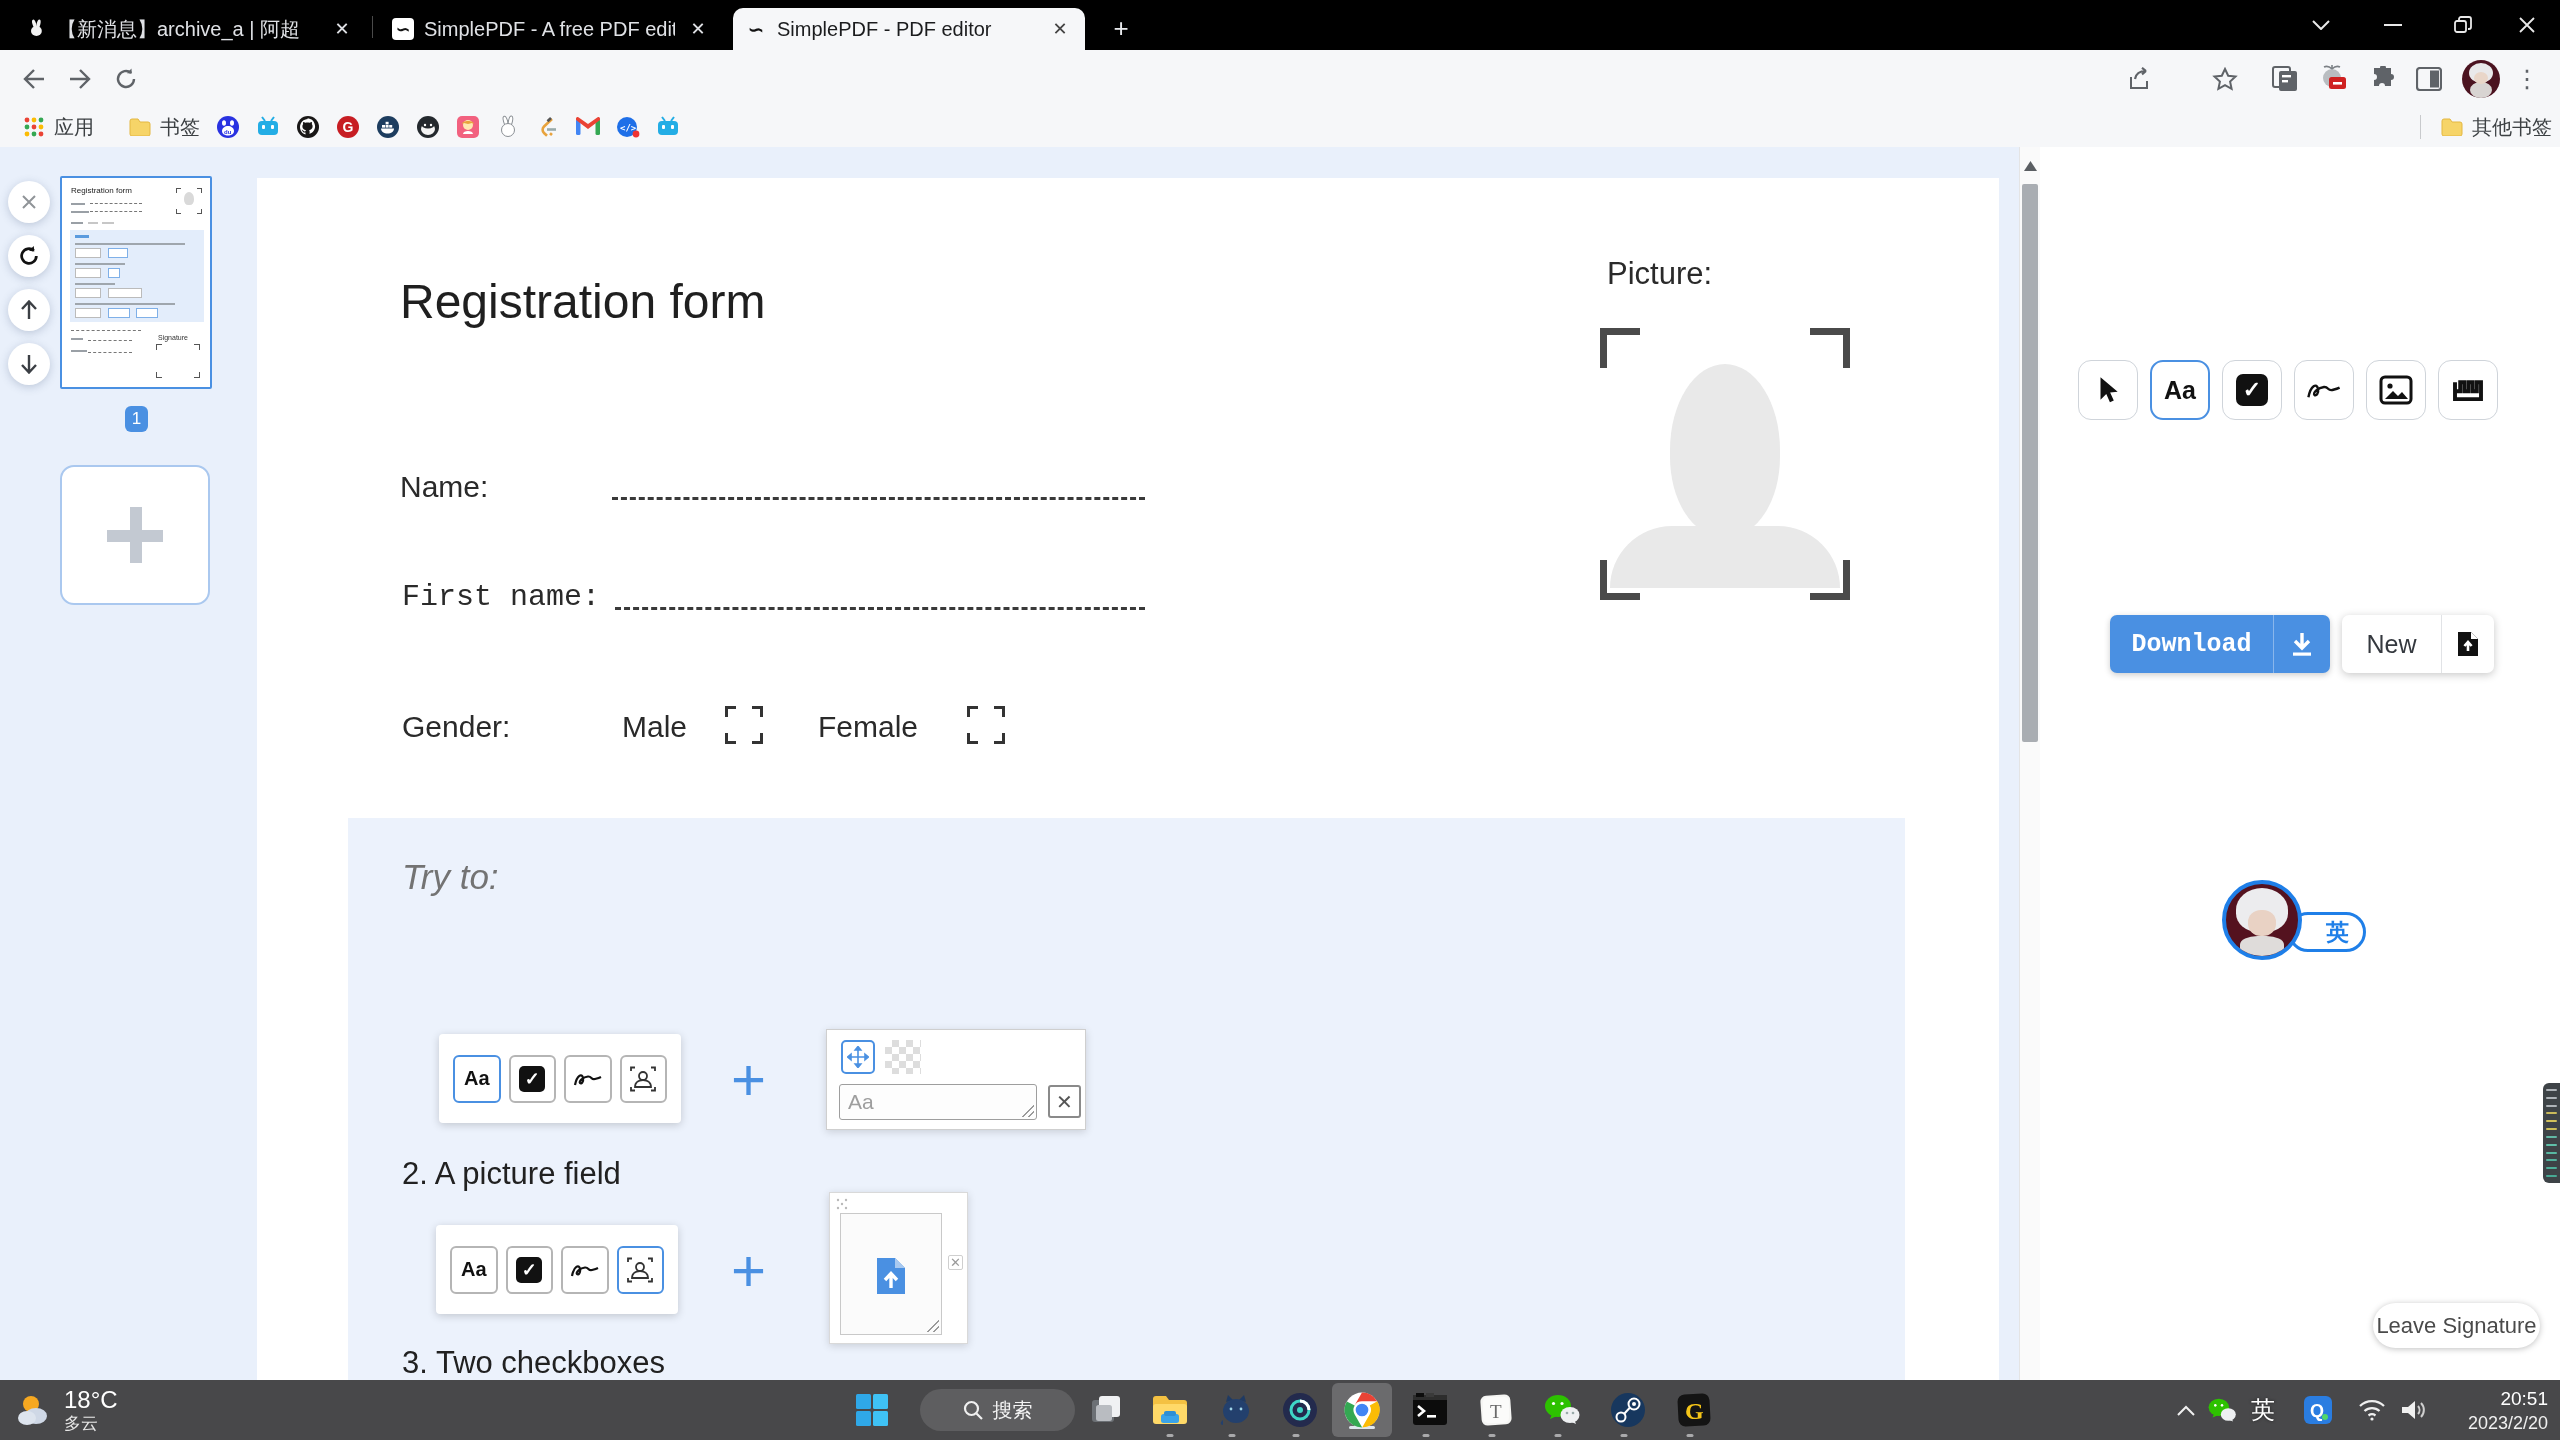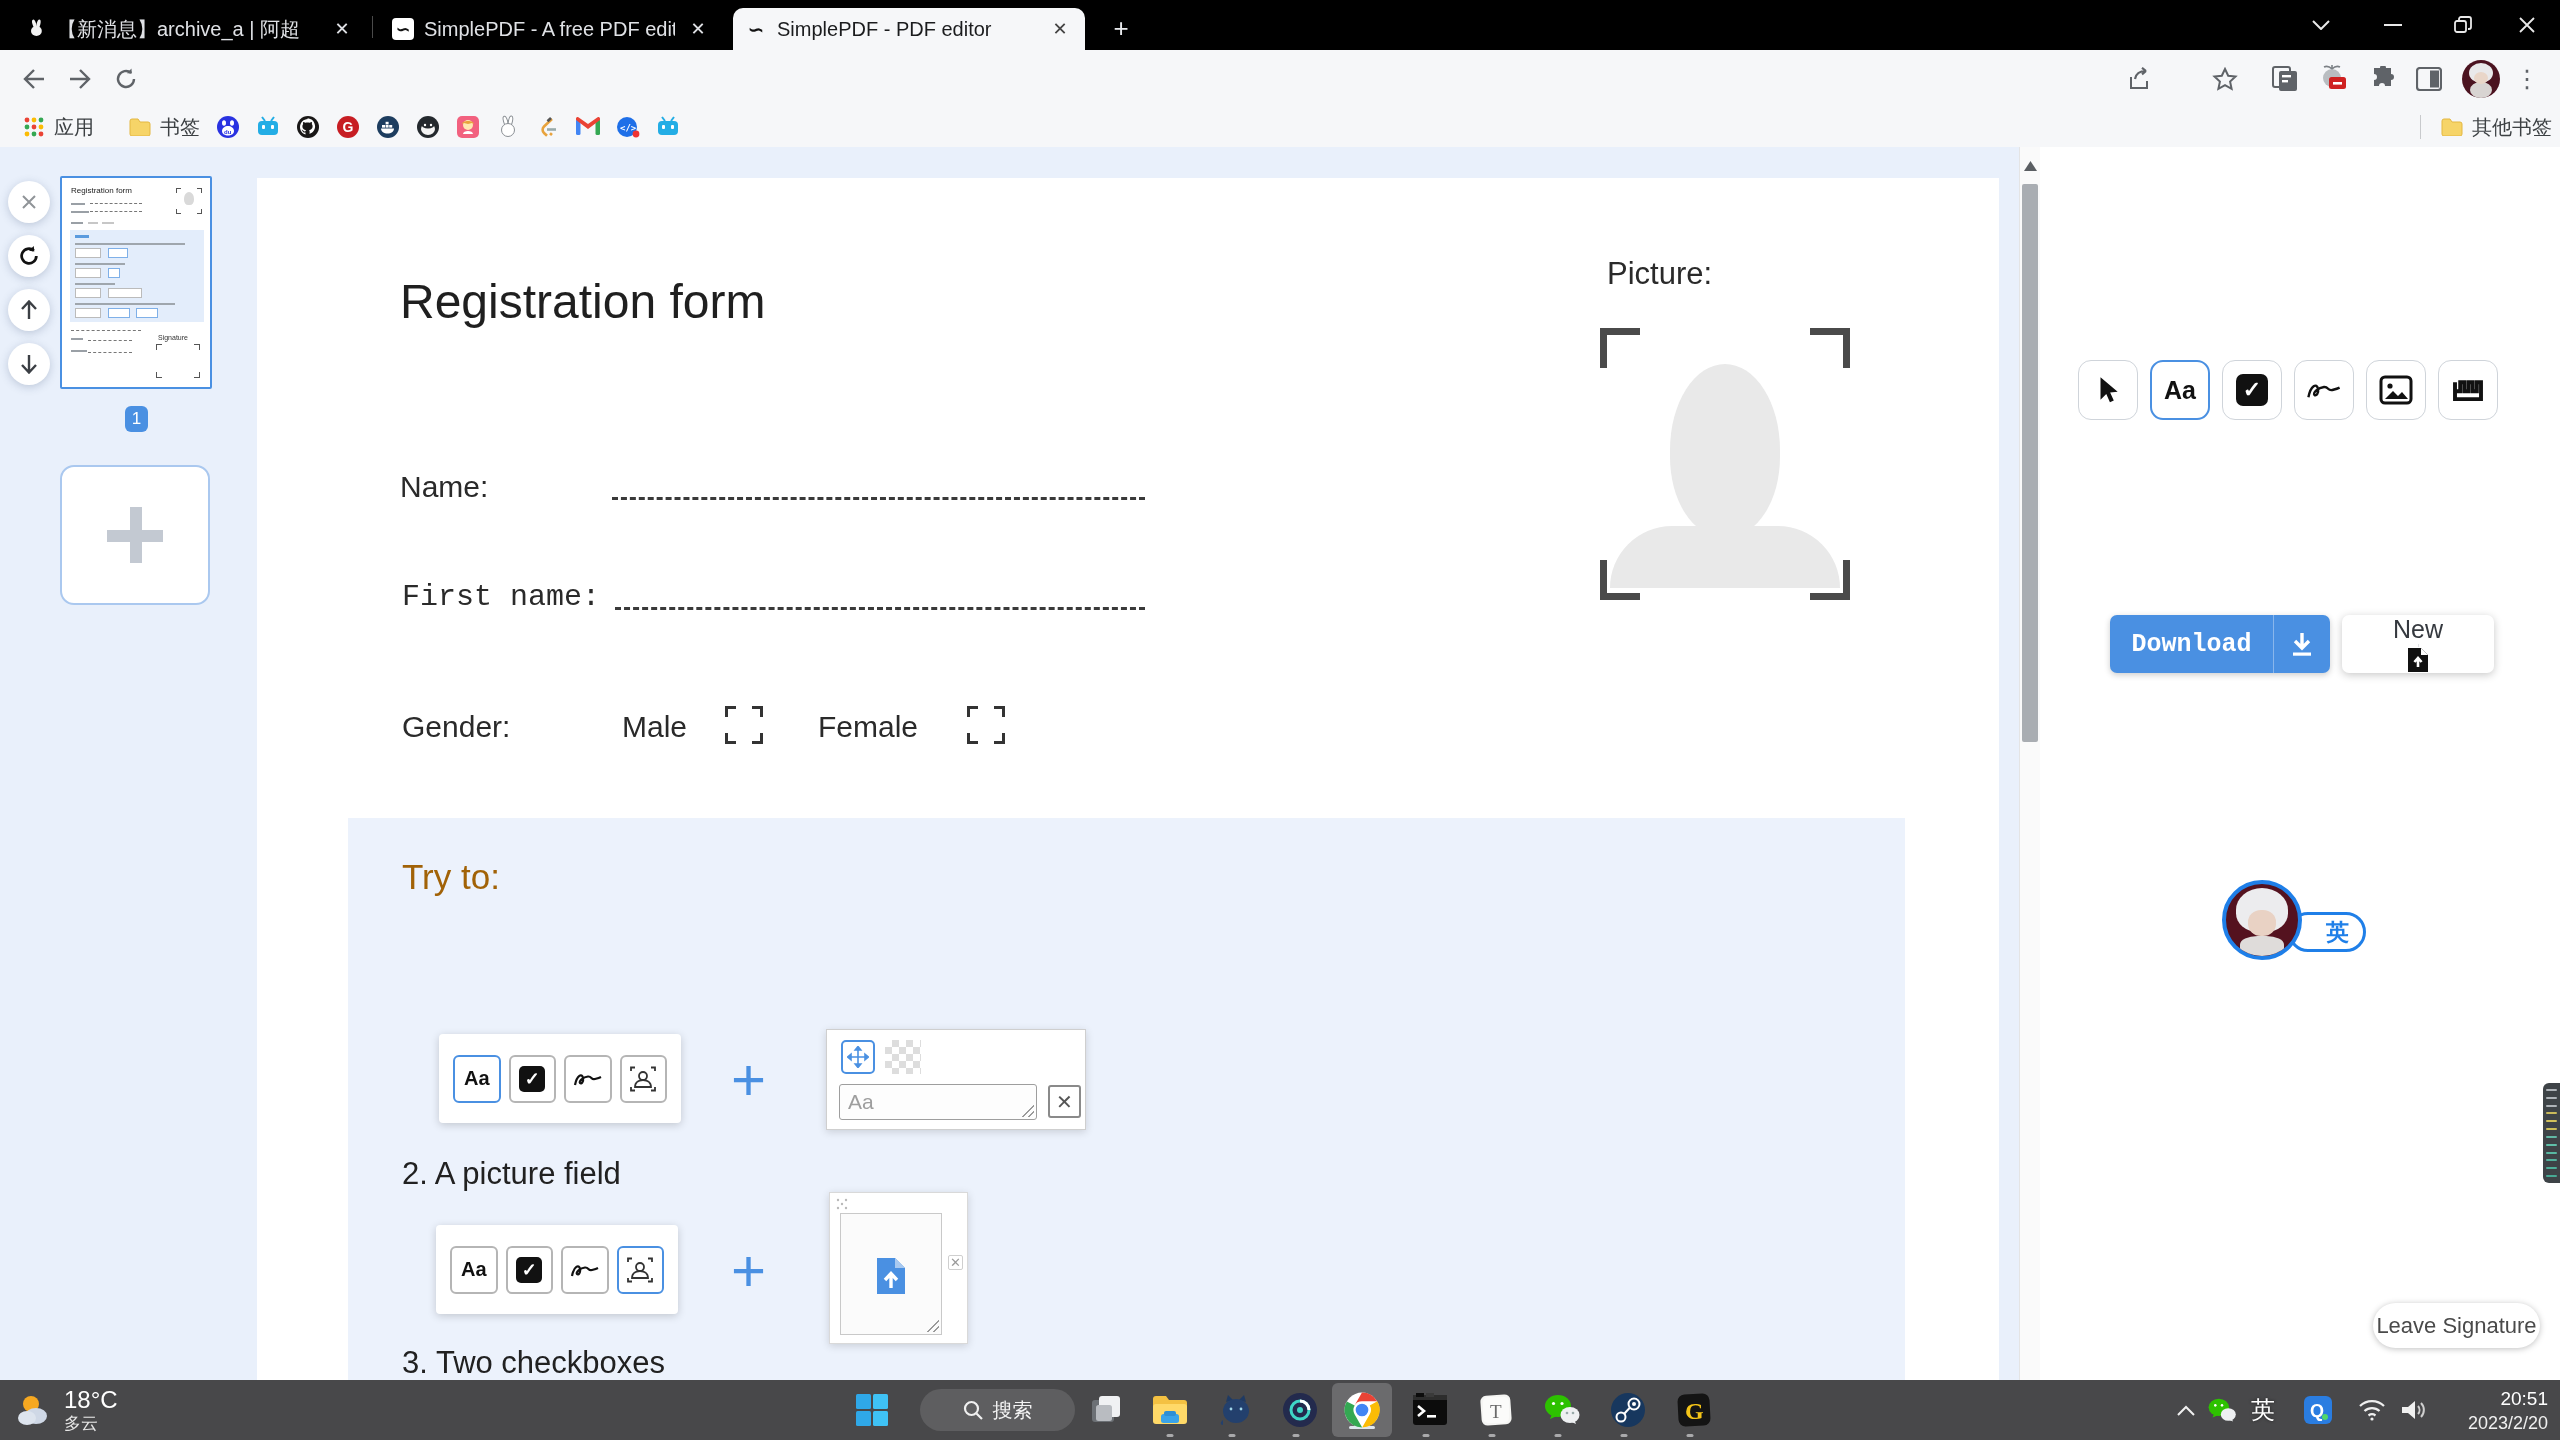--- a/index.html
+++ b/index.html
@@ -68,21 +68,21 @@
 
   
   #vscroll { left:2019px; top:0; width:21px; height:1233px; background:#fafafa; border-left:1px solid #e4e4e4; }
 
   
   #rightpanel { left:2040px; top:0; width:520px; height:1233px; background:#fff; }
   .toolbtn { top:213px; width:60px; height:60px; border:1px solid #cfd4da; border-radius:13px; background:#fff; display:flex; align-items:center; justify-content:center; color:#111; }
   .toolbtn.sel { border:2px solid #4a90e2; }
   #tool-caption { left:60px; top:295px; width:400px; text-align:center; font-size:20px; color:#3b3f46; line-height:1.45; }
   #btn-download { left:70px; top:468px; width:220px; height:58px; background:#4a90e2; border-radius:7px; display:flex; align-items:center; color:#fff; box-shadow:0 2px 6px rgba(0,0,0,.2); }
-  #btn-new { left:302px; top:468px; width:152px; height:58px; background:#fff; border-radius:7px; display:flex; align-items:center; color:#35393f; box-shadow:0 2px 8px rgba(0,0,0,.22);flex-direction:column; }
+  #btn-new { left:302px; top:468px; width:152px; height:58px; background:#fff; border-radius:7px; display:flex; align-items:center; color:#35393f; box-shadow:0 2px 8px rgba(0,0,0,.22); }
   #feedback { left:333px; top:1156px; width:167px; height:45px; background:#fff; border-radius:23px; box-shadow:0 1px 6px rgba(0,0,0,.25); display:flex; align-items:center; justify-content:center; font-size:22px; color:#4a4a4a; }
   #edgewidget { left:503px; top:936px; width:17px; height:100px; background:#3e4347; border-radius:6px 0 0 6px; padding:6px 3px; display:flex; flex-direction:column; justify-content:space-between; }
   .stripe { height:2px; border-radius:1px; }
 
   
   #taskbar { left:0; top:1380px; width:2560px; height:60px; background:#48484a; color:#fff; }
   .tb-ic { top:8px; width:44px; height:44px; display:flex; align-items:center; justify-content:center; }
   .tb-dot { position:absolute; bottom:3px; left:50%; transform:translateX(-50%); width:7px; height:3px; border-radius:2px; background:#a9a9ab; }
   .tb-active { position:absolute; left:-8px; top:-5px; width:60px; height:54px; background:#6b6b6d; border-radius:6px; z-index:0; }
   .tb-active-line { position:absolute; bottom:3px; left:50%; transform:translateX(-50%); width:26px; height:3px; border-radius:2px; background:#dfe7ef; }
@@ -495,21 +495,21 @@
       </div>
       <div class="abs doc-label" style="left:561px; top:532px;">Female</div>
       <div class="abs cornerbox" style="left:710px; top:528px;">
         <div class="cb-c" style="left:0;top:0;border-width:3px 0 0 3px;"></div>
           <div class="cb-c" style="right:0;top:0;border-width:3px 3px 0 0;"></div>
         <div class="cb-c" style="left:0;bottom:0;border-width:0 0 3px 3px;"></div>
           <div class="cb-c" style="right:0;bottom:0;border-width:0 3px 3px 0;"></div>
       </div>
 
       <div id="bluebox" class="abs">
-        <div class="abs" style="left:54px; top:39px; font-size:35px; color:#a16207;">Try to:</div>
+        <div class="abs" style="left:54px; top:39px; font-size:35px; color:#737373;font-style:italic;">Try to:</div>
 
         <div class="mini-card" style="left:91px; top:216px; width:242px; height:89px;">
           <div class="mini-btn sel">
               <b style="font-size:20px;">Aa</b>
             </div>
           <div class="mini-btn">
               <span class="chk-ic">✓</span>
             </div>
           <div class="mini-btn">
             <svg width="30" height="20" viewBox="0 0 30 20" fill="none" stroke="#111" stroke-width="2.2">

